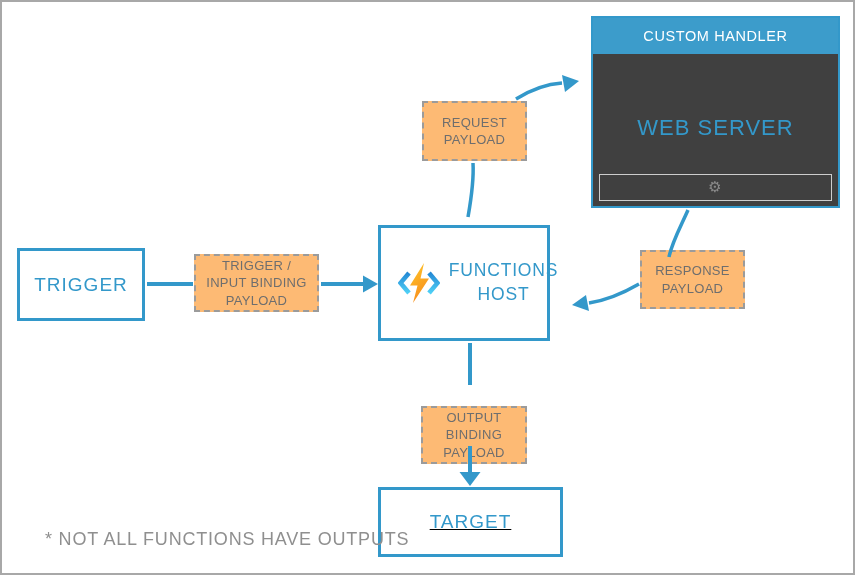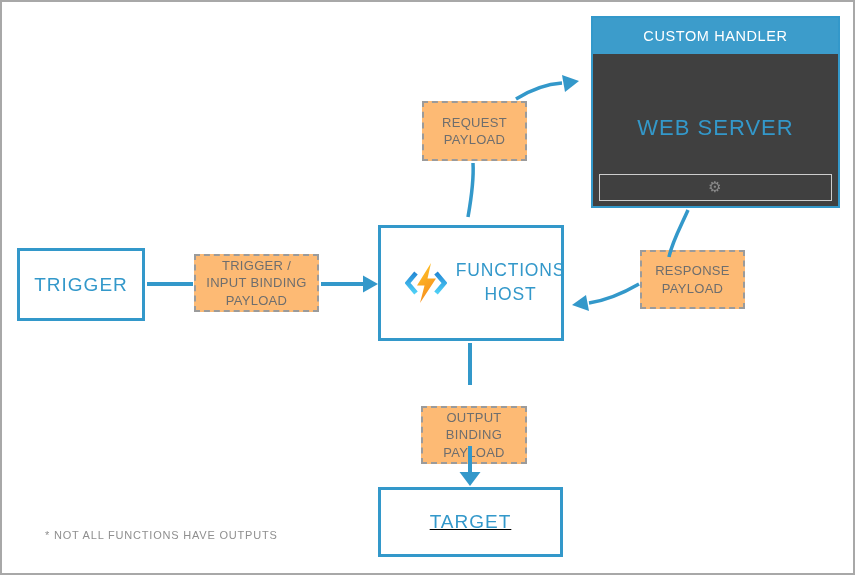--- a/index.html
+++ b/index.html
@@ -48,21 +48,21 @@
   .label-gray{
     color:var(--text-gray);
     font-size:13px;
     line-height:1.32;
     letter-spacing:0.3px;
     white-space:pre-line;
   }
   
   .trigger-box{left:15px;top:246px;width:128px;height:73px;}
   .input-binding-box{left:192px;top:252px;width:125px;height:58px;}
-  .functions-host-box{left:376px;top:223px;width:186px;height:116px;gap:9px;padding-left:28px;}
+  .functions-host-box{left:376px;top:223px;width:172px;height:116px;gap:9px;padding-left:28px;}
   .request-payload-box{left:420px;top:99px;width:105px;height:60px;}
   .response-payload-box{left:638px;top:248px;width:105px;height:59px;}
   .output-binding-box{left:419px;top:404px;width:106px;height:58px;}
   .target-box{left:376px;top:485px;width:185px;height:70px;text-decoration:underline;}
 
   .host-label{
     color:var(--accent);
     font-size:17.5px;
     letter-spacing:0.8px;
     line-height:1.35;
@@ -106,21 +106,21 @@
   .gear{
     font-size:15px;
     color:#8A8A8A;
     line-height:1;
     font-family:"DejaVu Sans", sans-serif;
   }
   .note{
     position:absolute;z-index:2;
     left:43px;top:527px;
     color:var(--note-gray);
-    font-size:11px;
+    font-size:18px;
     letter-spacing:0.8px;
   }
 </style>
 </head>
 <body>
 
 <div class="canvas">
 
   <svg class="arrows" viewBox="0 0 855 575">
 

